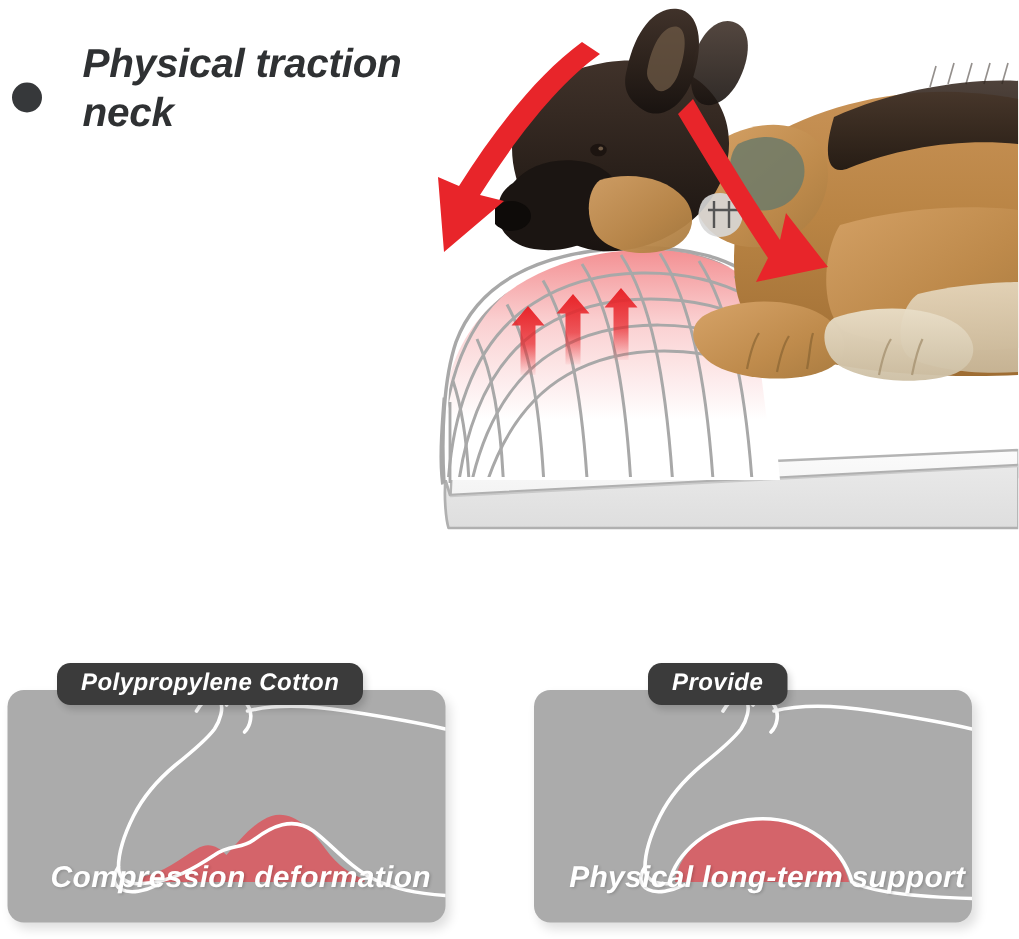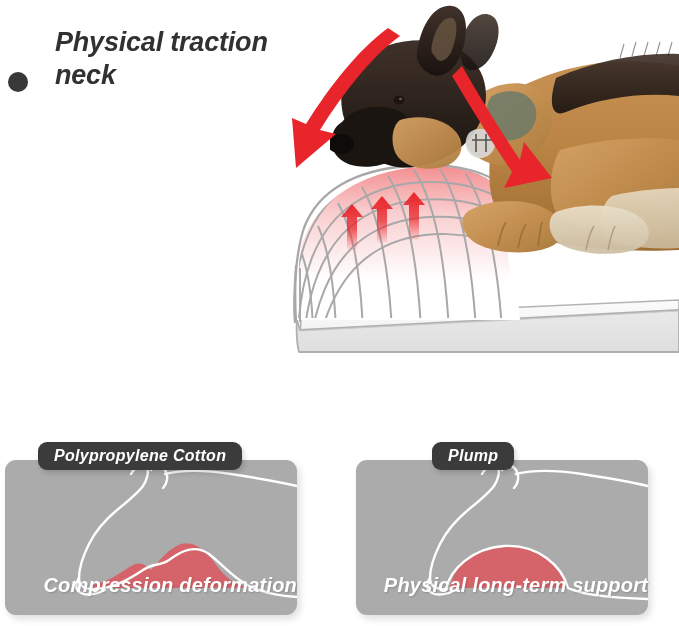--- a/index.html
+++ b/index.html
@@ -30,21 +30,21 @@
   
   #bullet-list {
     position: absolute;
     left: 0;
     top: 26px;
     width: 330px;
   }
   .bullet-row {
     position: relative;
     display: flex;
-    align-items: flex-end;
+    align-items: center;
     margin-bottom: 22px;
   }
   .bullet-dot {
     flex: 0 0 auto;
     width: 20px;
     height: 20px;
     border-radius: 50%;
     background: #36383a;
     margin-left: 8px;
     margin-top: 12px;
@@ -114,21 +114,21 @@
     box-shadow: 2px 3px 5px rgba(0,0,0,0.16);
   }
   #badge-left  { left: 33px; }
   #badge-right { left: 76px; }
 
   .panel-caption {
     position: absolute;
     left: 0;
     right: 0;
     bottom: 18px;
-    text-align: right;
+    text-align: center;
     color: #ffffff;
     font-size: 20px;
     font-weight: bold;
     font-style: italic;
     letter-spacing: 0.2px;
     text-shadow: 1px 1px 2px rgba(0,0,0,0.18);
     margin-left: 19px;
   }
 </style>
 </head>
@@ -380,17 +380,17 @@
           <path d="M126,14 C132,4 138,2 142,8 C144,12 142,20 138,26
                    C132,34 122,42 112,50 C100,60 90,72 84,84
                    C78,96 74,108 74,118 C74,126 80,130 90,129"></path>
           <path d="M146,10 C150,4 156,4 160,10 C164,16 162,24 158,28"></path>
           <path d="M160,14 C176,10 200,10 226,14 C252,18 275,22 292,26"></path>
           <path d="M74,118 C70,124 70,130 76,133 C82,136 92,134 100,130"></path>
           <path d="M90,129 C94,110 116,88 148,86 C182,84 206,106 212,128
                    C226,135 256,138 292,139"></path>
         </g>
       </svg>
-      <div class="panel-badge" id="badge-right">Plump</div>
+      <div class="panel-badge" id="badge-right">Provide</div>
       <div class="panel-caption">Physical long-term support</div>
     </div>
   </div>
 </div>
 
 </body></html>

